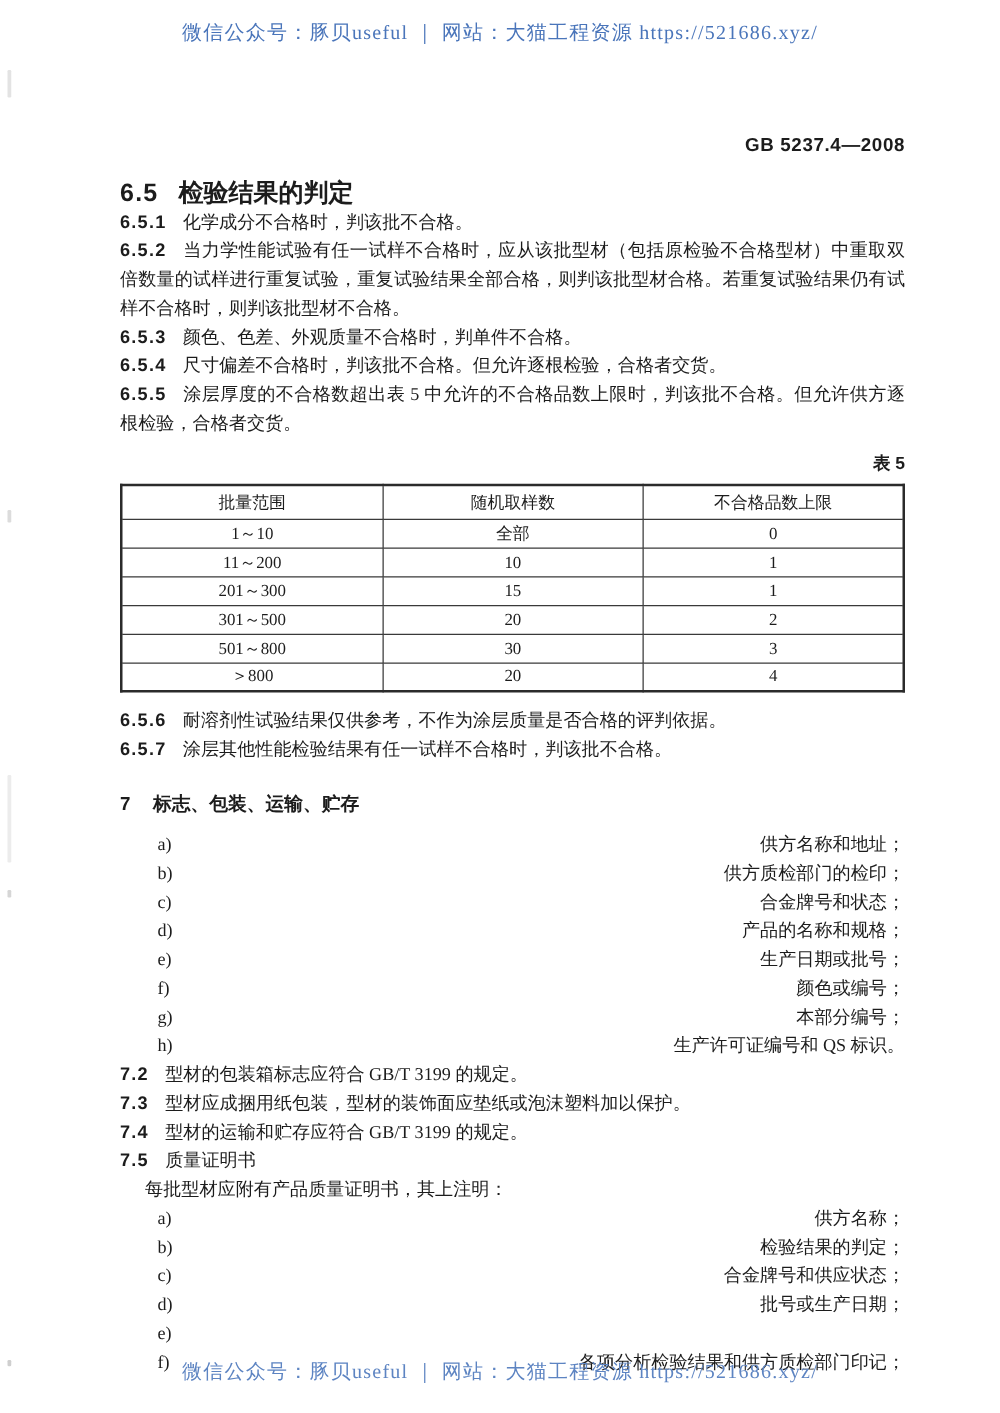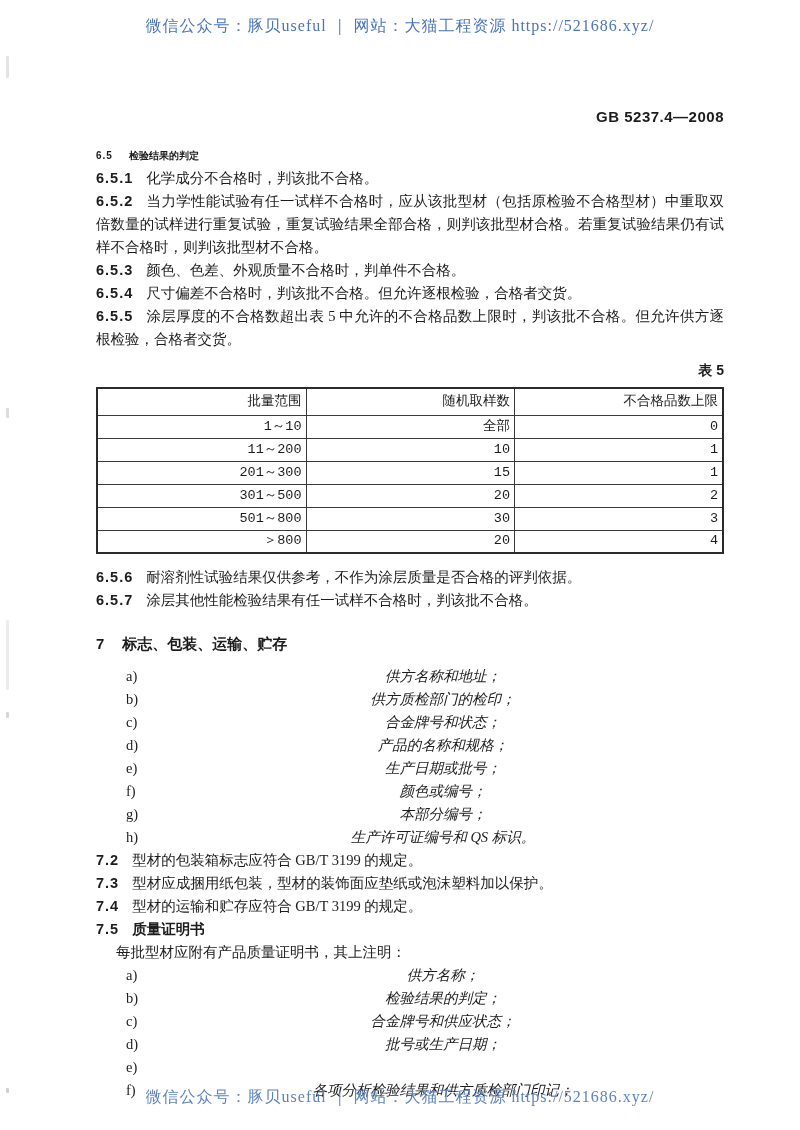--- a/index.html
+++ b/index.html
@@ -35,21 +35,21 @@
     margin-top:68px;
     font-family:"Liberation Sans","DejaVu Sans",sans-serif;
     font-weight:bold;
     font-size:15px;
     letter-spacing:0.5px;
     text-align:right;
   }
   .sec-heading {
     font-family:"Liberation Sans","DejaVu Sans",sans-serif;
     font-weight:bold;
-    font-size:10px;
+    font-size:20px;
     margin-top:16px;
     text-align:left;
   }
   .sec-heading .num { margin-right:16px; letter-spacing:1px; }
   .chapter-heading {
     font-family:"Liberation Sans","DejaVu Sans",sans-serif;
     font-weight:bold;
     font-size:15px;
     margin:20px 0 10px;
     text-align:left;
@@ -57,53 +57,52 @@
   .chapter-heading .num { margin-right:18px; }
   .clause { margin:0; }
   .clause .num {
     font-family:"Liberation Sans","DejaVu Sans",sans-serif;
     font-weight:bold;
     letter-spacing:1px;
     margin-right:13px;
   }
   .clause .ctitle {
     font-family:"Liberation Sans","DejaVu Sans",sans-serif;
-    font-weight:bold;
+    font-weight:normal;
   }
   .table-caption {
     text-align:right;
     font-family:"Liberation Sans","DejaVu Sans",sans-serif;
     font-weight:bold;
     font-size:14px;
     margin:9px 0 7px;
     line-height:20px;
   }
   table.t5 {
     width:100%;
     border-collapse:collapse;
     border:2px solid #2b2b2b;
     font-size:13.5px;
     line-height:16px;
   }
   table.t5 th, table.t5 td {
     border:1px solid #3a3a3a;
-    text-align:right;
+    text-align:center;
     font-weight:normal;
     padding:2px 4px;
     height:23px;
-    font-family:Liberation Mono, monospace;
   }
   table.t5 th { height:27px; }
   table.t5 col.c1 { width:33.4%; }
   table.t5 col.c2 { width:33.3%; }
   table.t5 col.c3 { width:33.3%; }
   .after-table { margin-top:12px; }
   .list-item { display:flex; padding-left:30px; margin:0; }
   .list-item .letter { flex:none; width:36px; }
-  .list-item .item-text { flex:1; text-align:center;font-style:italic; }
+  .list-item .item-text { flex:1; text-align:right; }
   .intro-line { padding-left:20px; text-align:left; }
   .scan-mark { position:absolute; left:6px; background:#dcdcdc; width:3px; border-radius:1px; }
   .m1 { top:56px;  height:22px; background:#e3e3e3; }
   .m2 { top:408px; height:10px; }
   .m3 { top:620px; height:70px; background:#ececec; }
   .m4 { top:712px; height:6px;  background:#d6d6d6; }
   .m5 { top:1088px;height:5px;  background:#cfcfcf; }
 </style>
 </head>
 <body>

